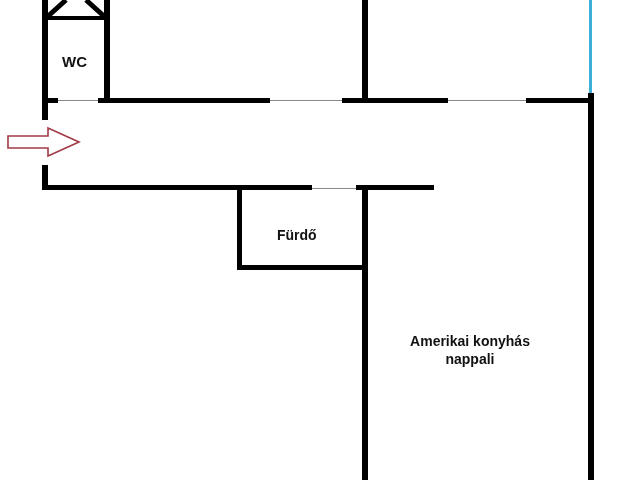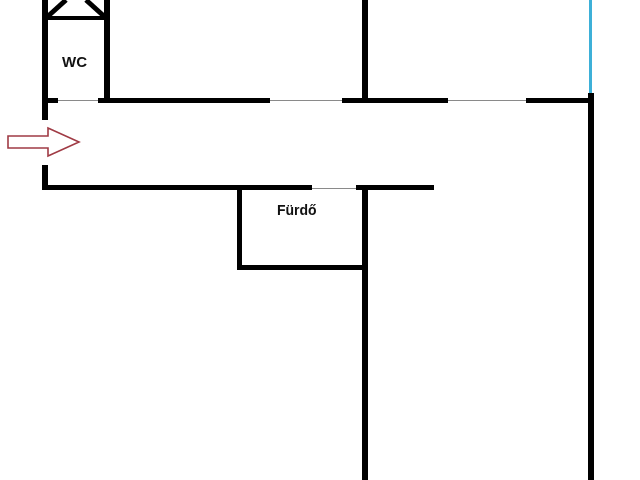--- a/index.html
+++ b/index.html
@@ -47,21 +47,23 @@
   <svg style="position:absolute; left:6px; top:126px;" width="76" height="32" viewBox="0 0 76 32">
     <polygon points="2,10 42,10 42,2 73,16 42,30 42,22 2,22" fill="#fff" stroke="#a03b45" stroke-width="1.6"></polygon>
   </svg>
 
   <div class="wall" style="left:42px; top:185px; width:270px; height:5px;"></div>
   <div class="thin" style="left:312px; top:188px; width:44px; height:1px;"></div>
   <div class="wall" style="left:356px; top:185px; width:78px; height:5px;"></div>
 
   <div class="wall" style="left:237px; top:187px; width:5px; height:82px;"></div>
   <div class="wall" style="left:237px; top:265px; width:126px; height:5px;"></div>
-  <div class="label room-bold" style="left:277px; top:202px;">Fürdő</div>
+  <div class="label room-bold" style="left:277px; top:227px;">Fürdő</div>
 
   <div class="wall" style="left:362px; top:187px; width:6px; height:293px;"></div>
 
 
   <div class="label room-bold center" style="left:388px; top:333px; width:164px;">
+    <div>Amerikai konyhás</div>
+    <div style="margin-top:2px;">nappali</div>
   </div>
 
 </div>
 
 </body></html>

